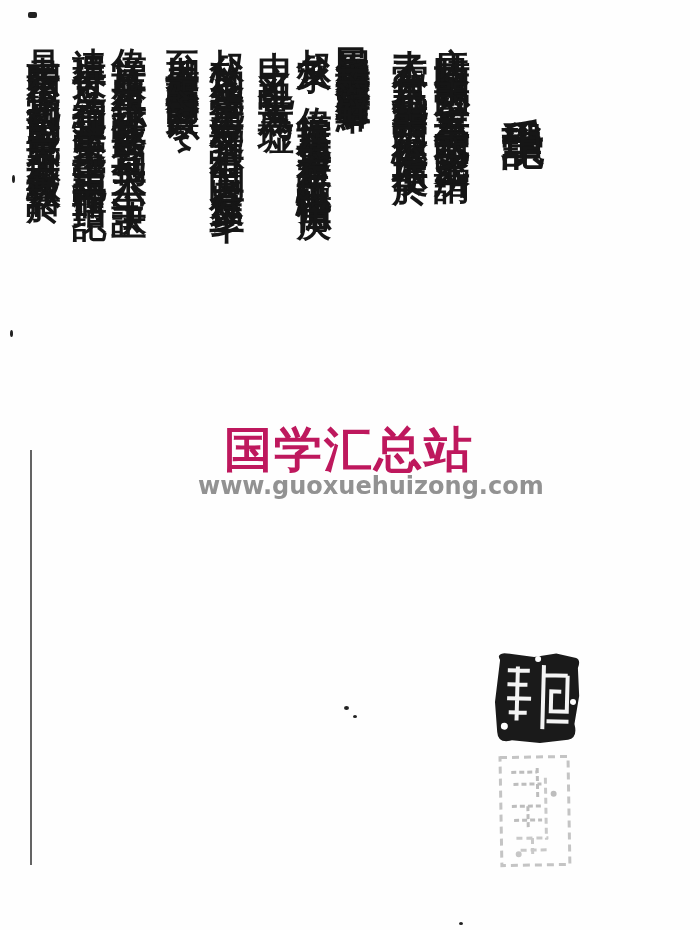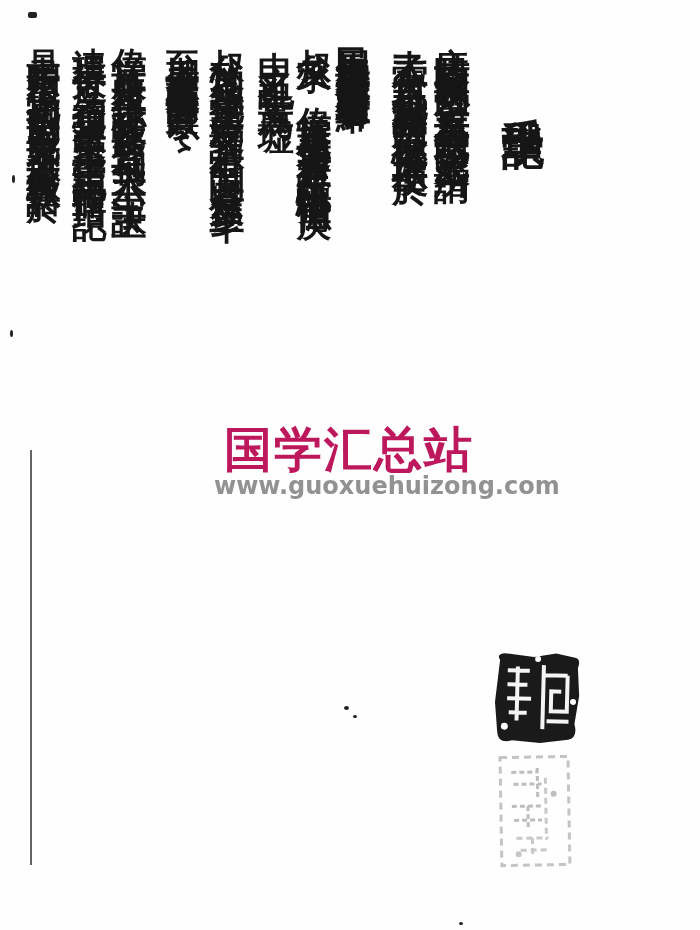--- a/index.html
+++ b/index.html
@@ -25,21 +25,21 @@
   .col-9 {left:73px;  top:20px;  font-size:34px; letter-spacing:8px;}
   .col-10{left:27px;  top:22px;  font-size:34px; letter-spacing:7px;}
   
   .watermark{position:absolute; z-index:1; color:#9a9a9a;}
   .wm-cn{
     position:absolute; left:224px; top:418px; font-size:48px; font-weight:bold;
     letter-spacing:2px; font-family:"DejaVu Sans", sans-serif; color:#be185d;
     white-space:nowrap;
   }
   .wm-url{
-    position:absolute; left:214px; top:472px; font-size:24px; font-weight:bold;
+    position:absolute; left:198px; top:472px; font-size:24px; font-weight:bold;
     font-family:"DejaVu Sans", sans-serif; color:#929292; white-space:nowrap;
   }
   
   .seal{position:absolute; z-index:2;}
   .seal-dark {left:493px; top:651px; transform:rotate(1.5deg);}
   .seal-faint{left:498px; top:754px; transform:rotate(-1deg);}
   
   .speck{position:absolute; background:#222; border-radius:50%; z-index:2;}
   .edge-line{position:absolute; left:30px; top:450px; width:2px; height:415px;
     background:#303030; opacity:.75; z-index:2;}

